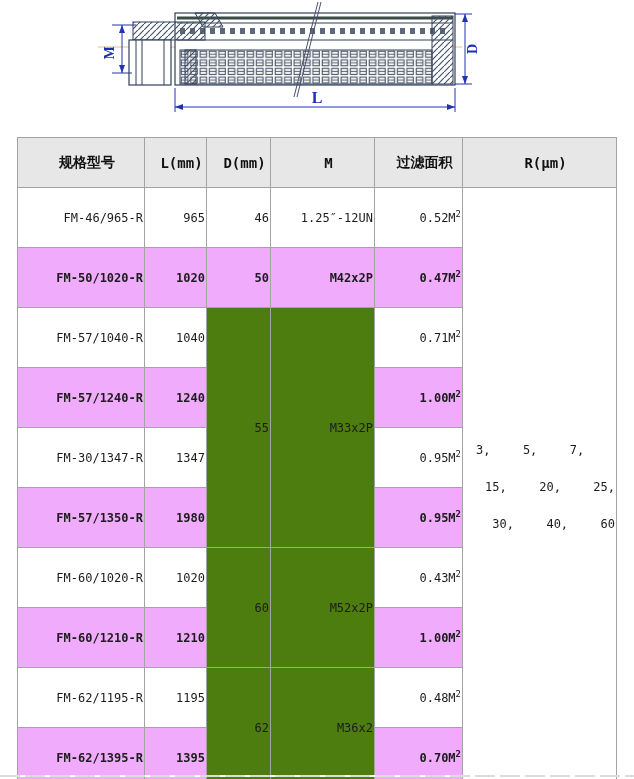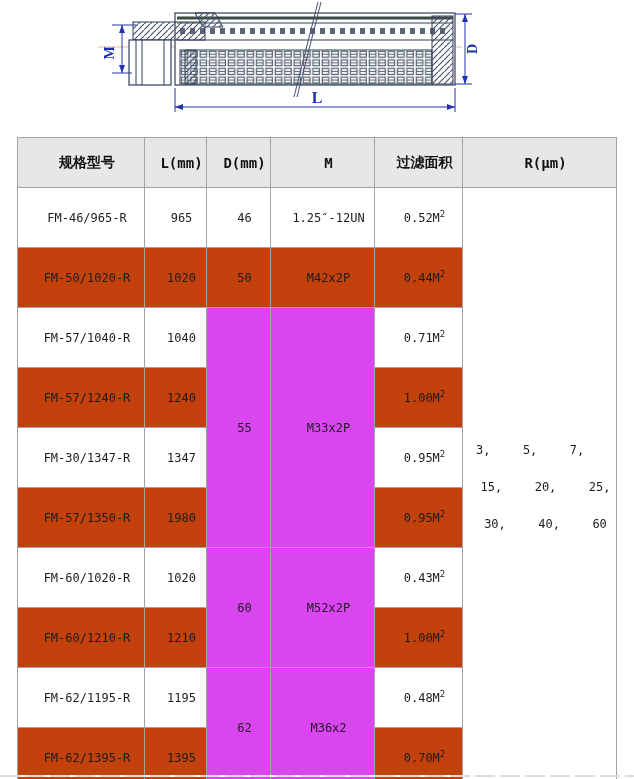--- a/index.html
+++ b/index.html
@@ -23,23 +23,24 @@
   }
   table.spec th{
     height:47px;background:#e7e7e7;
     font-family:"DejaVu Sans Mono","DejaVu Sans",monospace;
     font-weight:bold;font-size:14px;color:#111;
   }
   table.spec td{
     height:57px;
     font-family:"DejaVu Sans Mono","Liberation Mono",monospace;
     font-size:12px;
-  }
-  tr.alt td{background:#c2410c;}
-  tr.alt td.merged, td.merged{background:#d946ef;}
+    text-align:right;
+  }
+  tr.alt td{background:#f0abfc;font-weight:bold;}
+  tr.alt td.merged, td.merged{background:#4d7c0f;}
   td.area sup{font-size:9px;line-height:0;}
   td.rcell{
     background:#ffffff;font-size:12px;
   }
   td.rcell .rline{
     line-height:37px;word-spacing:9px;white-space:pre;
   }
   
   .bottom-strip{
     position:absolute;left:0;top:775px;width:634px;height:2px;
@@ -140,21 +141,21 @@
       <div class="rline">15,  20,  25,</div>
       <div class="rline">30,  40,  60</div>
     </td>
   </tr>
 
   <tr class="alt">
     <td>FM-50/1020-R</td>
     <td>1020</td>
     <td>50</td>
     <td>M42x2P</td>
-    <td class="area"><span>0.44M</span><sup>2</sup></td>
+    <td class="area"><span>0.47M</span><sup>2</sup></td>
   </tr>
 
   <tr>
     <td>FM-57/1040-R</td>
     <td>1040</td>
     <td class="merged" rowspan="4">55</td>
     <td class="merged" rowspan="4">M33x2P</td>
     <td class="area"><span>0.71M</span><sup>2</sup></td>
   </tr>
 

